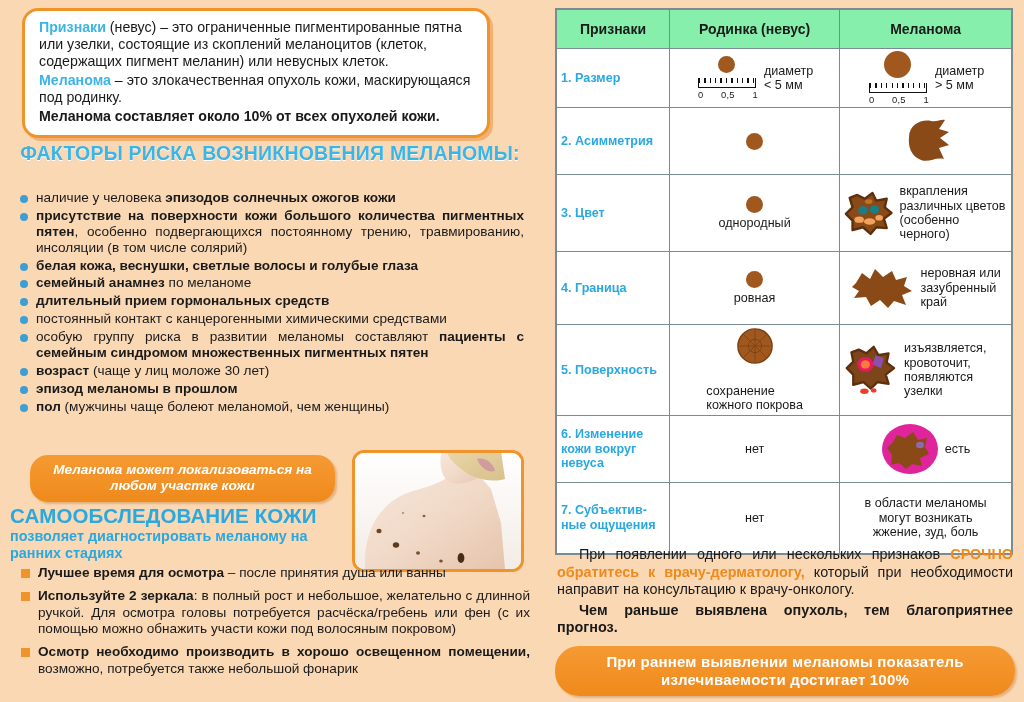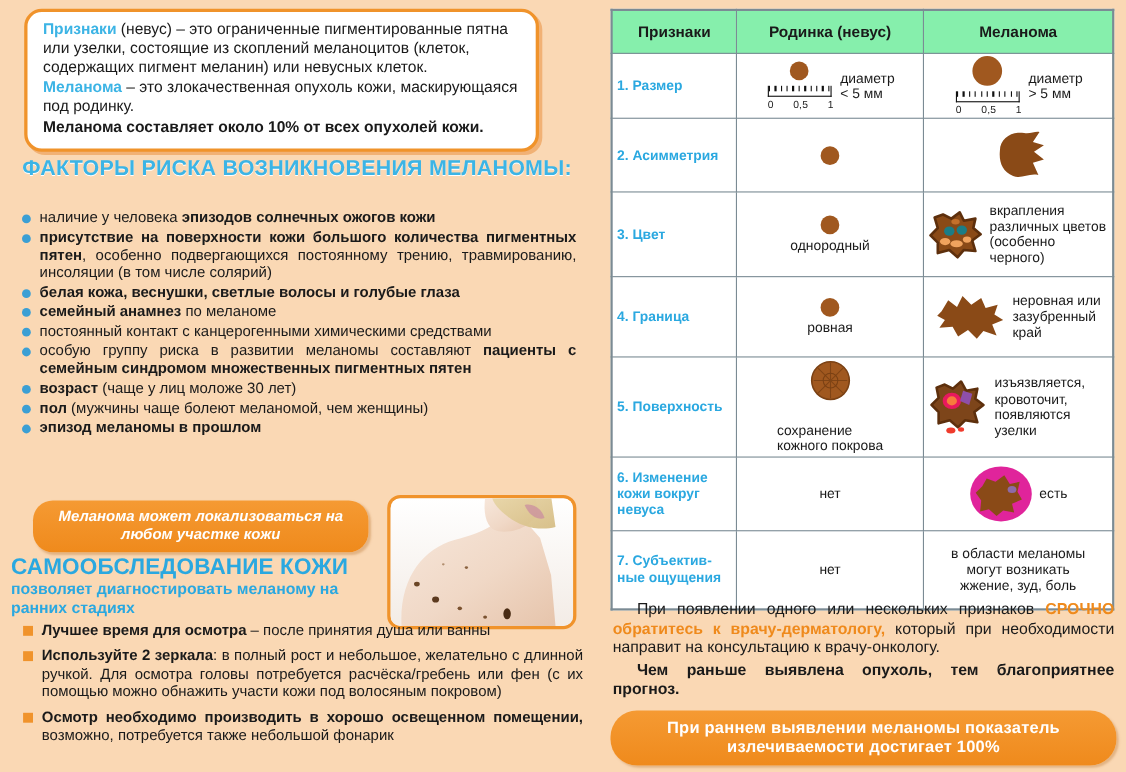--- a/index.html
+++ b/index.html
@@ -147,25 +147,26 @@
       <p class="b">Меланома составляет около 10% от всех опухолей кожи.</p>
     </div>
 
     <div id="risk-title" class="head-blue">ФАКТОРЫ РИСКА ВОЗНИКНОВЕНИЯ МЕЛАНОМЫ:</div>
 
     <ul class="bl" id="risk-list">
         <li><span>наличие у человека </span><span class="b">эпизодов солнечных ожогов кожи</span></li>
         <li><span class="b">присутствие на поверхности кожи большого количества пигментных пятен</span><span>, особенно подвергающихся постоянному трению, травмированию, инсоляции (в том числе солярий)</span></li>
         <li><span class="b">белая кожа, веснушки, светлые волосы и голубые глаза</span></li>
         <li><span class="b">семейный анамнез</span><span> по меланоме</span></li>
+        <li><span class="b">длительный прием гормональных средств</span></li>
         <li><span>постоянный контакт с канцерогенными химическими средствами</span></li>
         <li><span>особую группу риска в развитии меланомы составляют </span><span class="b">пациенты с семейным синдромом множественных пигментных пятен</span></li>
         <li><span class="b">возраст</span><span> (чаще у лиц моложе 30 лет)</span></li>
+        <li><span class="b">эпизод меланомы в прошлом</span></li>
         <li><span class="b">пол</span><span> (мужчины чаще болеют меланомой, чем женщины)</span></li>
-        <li><span class="b">эпизод меланомы в прошлом</span></li>
       </ul>
 
     <div id="loc-banner" class="pill">Меланома может локализоваться на любом участке кожи</div>
 
     <div id="photo">
       <svg class="sk" viewBox="0 0 166 116" preserveAspectRatio="xMidYMid slice">
         <defs>
           <linearGradient id="skg" x1="0" y1="0" x2="1" y2="1">
             <stop offset="0%" stop-color="#f7e7db"></stop>
             <stop offset="55%" stop-color="#f0d8c6"></stop>

